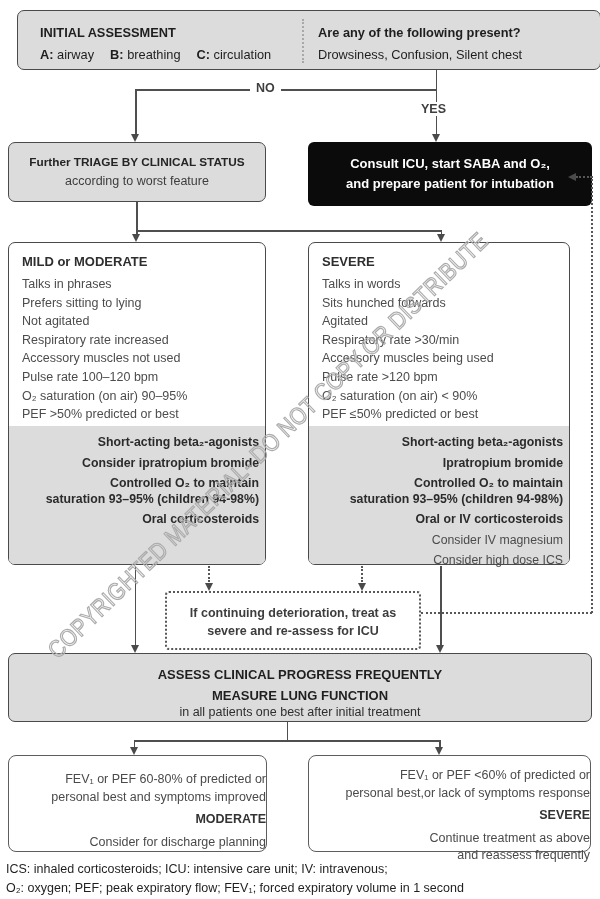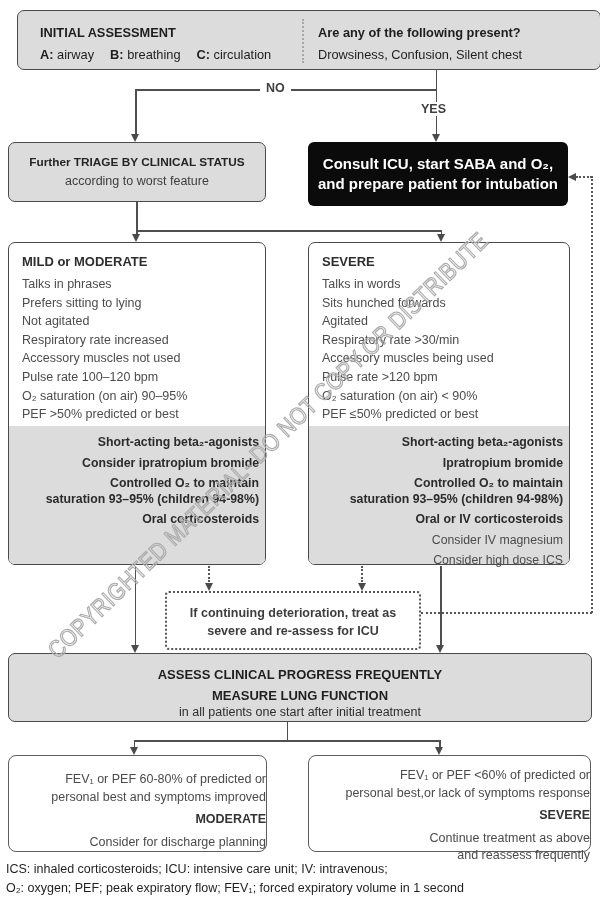--- a/index.html
+++ b/index.html
@@ -24,22 +24,22 @@
   .top-cell{padding-top:11px;line-height:22px;font-size:12.8px;color:#1e1e1e;}
   .top-cell.left{width:276px;padding-left:22px;box-sizing:border-box;}
   .top-cell.right{padding-left:24px;}
   .top-divider{position:absolute;left:284px;top:8px;height:44px;width:0;border-left:2px dotted #a8a8a8;}
   .abc-pair{margin-right:16px;}
 
   
   .triage-box{left:8px;top:142px;width:258px;height:60px;padding-top:9px;}
   .triage-box .t1{font-size:11.8px;font-weight:bold;line-height:20px;color:#252525;}
   .triage-box .t2{font-size:12.5px;line-height:19px;color:#3d3d3d;}
-  .icu-box{left:308px;top:142px;width:260px;height:64px;background:#0b0b0b;border:none;
-           border-radius:6px;color:#fff;font-weight:bold;font-size:15px;line-height:20px;padding-top:12px;}
+  .icu-box{left:308px;top:142px;width:284px;height:64px;background:#0b0b0b;border:none;
+           border-radius:6px;color:#fff;font-weight:bold;font-size:13px;line-height:20px;padding-top:12px;}
 
   
   .col-box{top:242px;height:323px;background:#fff;}
   .mild-box{left:8px;width:258px;}
   .severe-box{left:308px;width:262px;}
   .col-title{padding:11px 0 4px 13px;font-size:13px;font-weight:bold;color:#2e2e2e;}
   .symptom-list{padding:2px 8px 0 13px;font-size:12.5px;line-height:18.6px;color:#4c4c4c;}
   .treat-zone{position:absolute;left:0;right:0;top:183px;bottom:0;background:#dcdcdc;
               border-radius:0 0 5px 5px;padding:8px 6px 0 13px;font-size:12.3px;
               font-weight:bold;color:#2b2b2b;line-height:17.5px;text-align:right;}
@@ -93,21 +93,21 @@
       <div class="b">Are any of the following present?</div>
       <div>Drowsiness, Confusion, Silent chest</div>
     </div>
   </div>
 
   <div class="vline" style="left:435.5px;top:70px;height:64px;"></div>
   <div class="ah-d" style="left:431.5px;top:134px;"></div>
   <div class="hline" style="left:135.5px;top:89px;width:301px;"></div>
   <div class="vline" style="left:135px;top:89px;height:45px;"></div>
   <div class="ah-d" style="left:131px;top:134px;"></div>
-  <span class="lbl" style="left:260px;top:81px;">NO</span>
+  <span class="lbl" style="left:250px;top:81px;">NO</span>
   <span class="lbl" style="left:415px;top:102px;">YES</span>
 
   <div class="box gray ctr triage-box">
     <div class="t1">Further TRIAGE BY CLINICAL STATUS</div>
     <div class="t2">according to worst feature</div>
   </div>
   <div class="box ctr icu-box">
     <div>Consult ICU, start SABA and O₂,</div>
     <div>and prepare patient for intubation</div>
   </div>
@@ -179,21 +179,21 @@
   </div>
 
   <div class="doth" style="left:421px;top:612px;width:171px;"></div>
   <div class="dotv" style="left:590.5px;top:176px;height:437px;"></div>
   <div class="doth" style="left:576px;top:176px;width:16px;"></div>
   <div class="ah-l" style="left:568px;top:172.5px;"></div>
 
   <div class="box gray ctr assess-box">
     <div class="a1">ASSESS CLINICAL PROGRESS FREQUENTLY</div>
     <div class="a2">MEASURE LUNG FUNCTION</div>
-    <div class="a3">in all patients one start after initial treatment</div>
+    <div class="a3">in all patients one best after initial treatment</div>
   </div>
 
   <div class="vline" style="left:286.5px;top:722px;height:18px;"></div>
   <div class="hline" style="left:133.5px;top:740px;width:307px;"></div>
   <div class="vline" style="left:133.5px;top:740px;height:7px;"></div>
   <div class="vline" style="left:439px;top:740px;height:7px;"></div>
   <div class="ah-d" style="left:129.8px;top:747px;"></div>
   <div class="ah-d" style="left:435.3px;top:747px;"></div>
 
   <div class="out-box out-mod">

